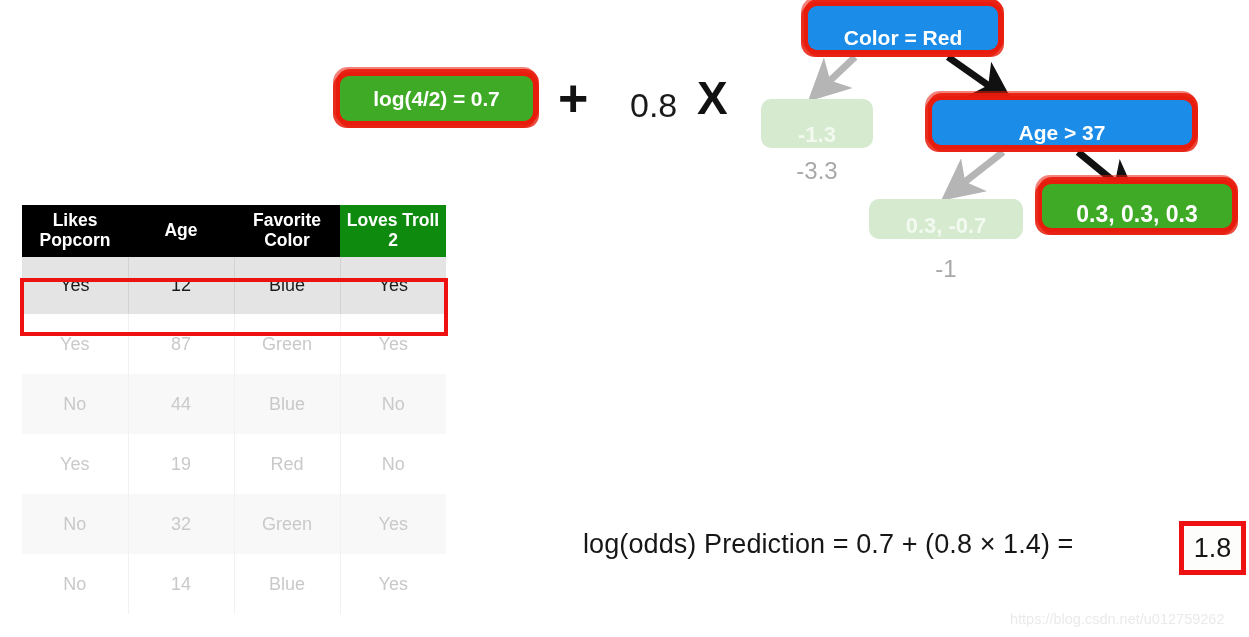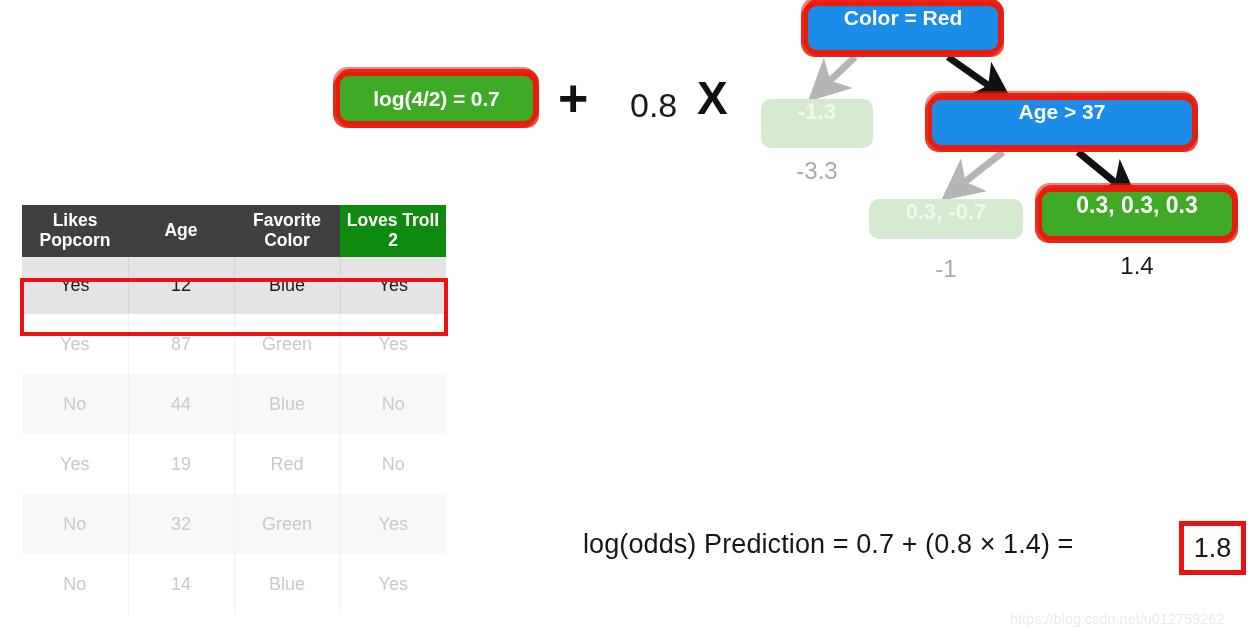--- a/index.html
+++ b/index.html
@@ -36,21 +36,21 @@
     font-size: 17.5px;
     font-weight: bold;
     line-height: 1.12;
     padding: 6px 2px 7px 2px;
     text-align: center;
     vertical-align: middle;
     border: 0;
     height: 52px;
     box-sizing: border-box;
   }
-  .th-blue { background: #404040; }
+  .th-blue { background: #000000; }
   .th-green { background: #0e8a0e; }
   .tbl td {
     font-size: 18px;
     text-align: center;
     vertical-align: middle;
     height: 60px;
     padding: 0;
     border-right: 1px solid #f1f1f1;
     box-sizing: border-box;
   }
@@ -129,21 +129,21 @@
     line-height: 44px;
   }
 
   
   #tree { position: absolute; left: 0; top: 0; width: 1249px; height: 320px; }
   #tree-arrows { position: absolute; left: 0; top: 0; }
 
   .node {
     position: absolute;
     display: flex;
-    align-items: flex-start;
+    align-items: flex-end;
     justify-content: center;
     box-sizing: border-box;
     font-weight: bold;
     color: #ffffff;
   }
   .node-blue {
     background: #1b8ce8;
     border-radius: 9px;
     font-size: 21px;
   }
@@ -166,21 +166,21 @@
   }
   .leaf-value.faded { color: #a8a8a8; }
   .leaf-value.strong { color: #1a1a1a; }
 
   #node-color-red { left: 808px; top: 6px; width: 190px; height: 44px; }
   #node-age-37   { left: 932px; top: 100px; width: 260px; height: 45px; }
   #leaf-m07      { left: 761px; top: 99px; width: 112px; height: 49px; }
   #leaf-m07-val  { left: 761px; top: 157px; width: 112px; }
   #leaf-03m07    { left: 869px; top: 199px; width: 154px; height: 40px; }
   #leaf-03m07-val{ left: 869px; top: 255px; width: 154px; }
-  #leaf-030303   { left: 1042px; top: 192px; width: 190px; height: 44px; }
+  #leaf-030303   { left: 1042px; top: 184px; width: 190px; height: 44px; }
   #leaf-030303-val{ left: 1042px; top: 252px; width: 190px; }
 
   
   #prediction-line {
     position: absolute;
     left: 583px;
     top: 529px;
     font-size: 27px;
     color: #161616;
     white-space: nowrap;
@@ -263,21 +263,20 @@
     <div id="leaf-m07-val" class="leaf-value faded">-3.3</div>
 
     <div id="leaf-03m07" class="node node-leaf-faded">
       <span>0.3, -0.7</span>
     </div>
     <div id="leaf-03m07-val" class="leaf-value faded">-1</div>
 
     <div id="leaf-030303" class="node node-leaf-green scribble">
       <span>0.3, 0.3, 0.3</span>
     </div>
-    <div id="leaf-030303-val" class="leaf-value strong">1.4</div>
   </div>
 
   <div id="data-table">
     <table class="tbl">
       <thead>
         <tr>
           <th class="th-blue">Likes Popcorn</th>
           <th class="th-blue">Age</th>
           <th class="th-blue">Favorite Color</th>
           <th class="th-green">Loves Troll 2</th>

